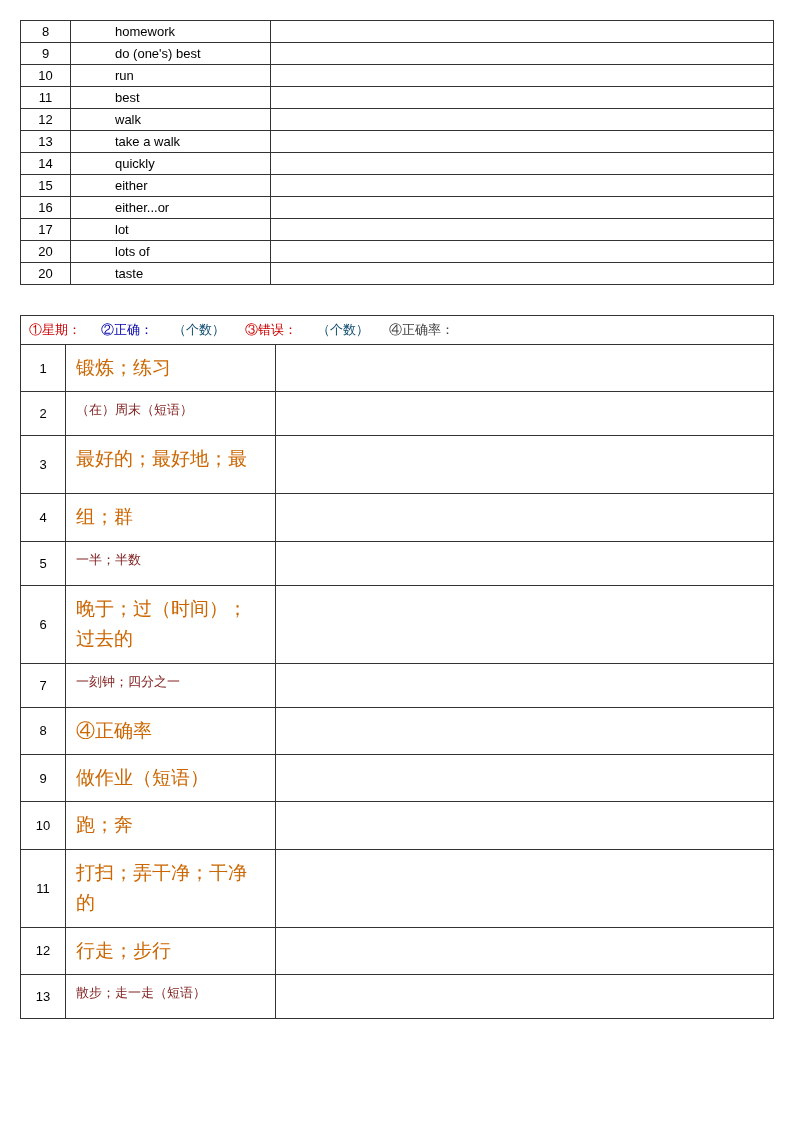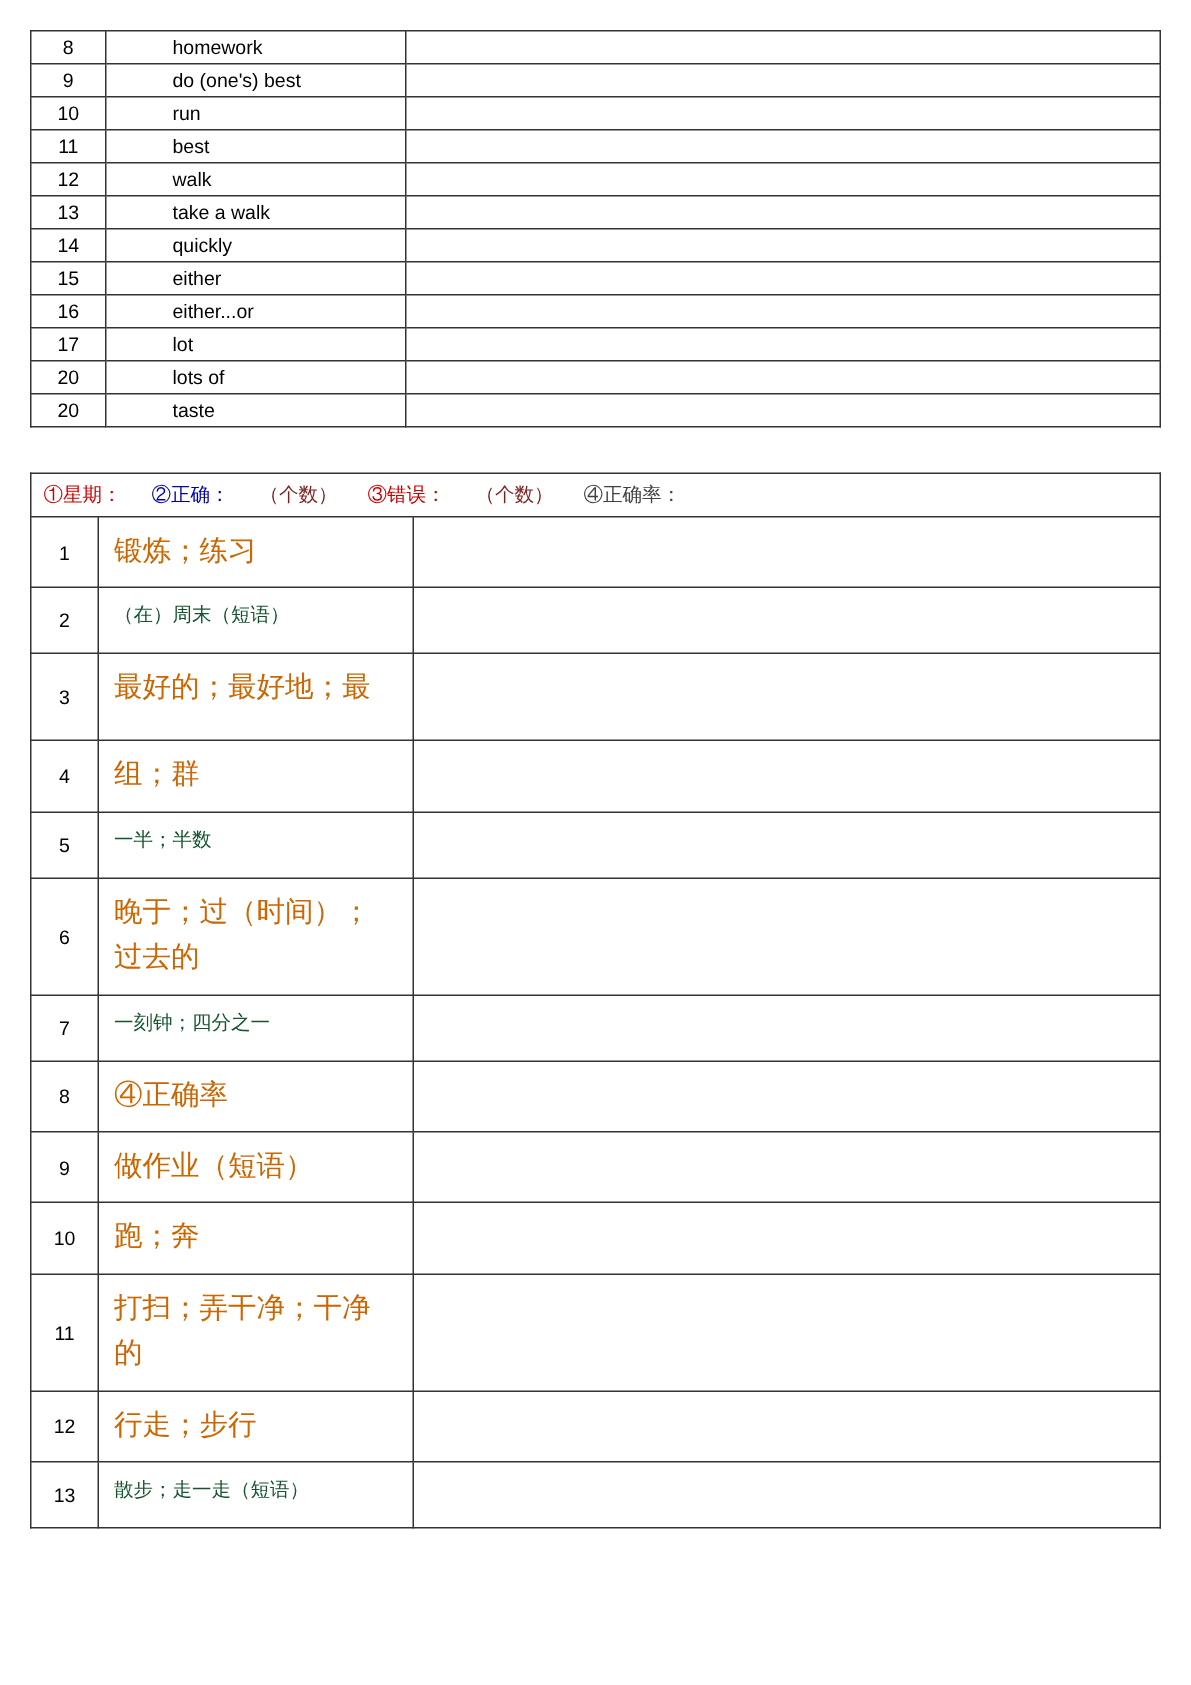--- a/index.html
+++ b/index.html
@@ -64,26 +64,26 @@
     }
 
     .header-labels {
       display: flex;
       gap: 20px;
       align-items: center;
       font-size: 13px;
     }
     .lbl-1 { color: #c00; }
     .lbl-2 { color: #00a; }
-    .lbl-unit { color: #7f1d1d; }
+    .lbl-unit { color: #0c4a6e; }
     .lbl-3 { color: #c00; }
     .lbl-4 { color: #404040; }
 
     .chinese-text { color: #c60; font-size: 19px; }
-    .chinese-text-blue { color: #14532d; font-size: 13px; margin-top: 10px; }
+    .chinese-text-blue { color: #7f1d1d; font-size: 13px; margin-top: 10px; }
 
     .row-num { font-size: 13px; }
 
     .practice-row td { height: 44px; }
 
     
     .tall-row td { height: 58px; }
   </style>
 </head>
 <body>

